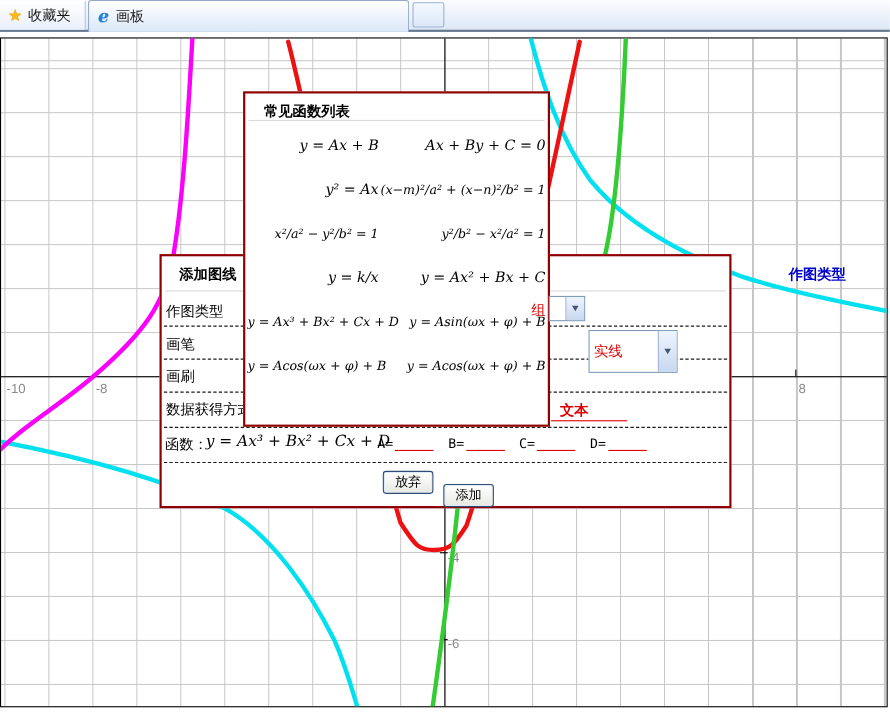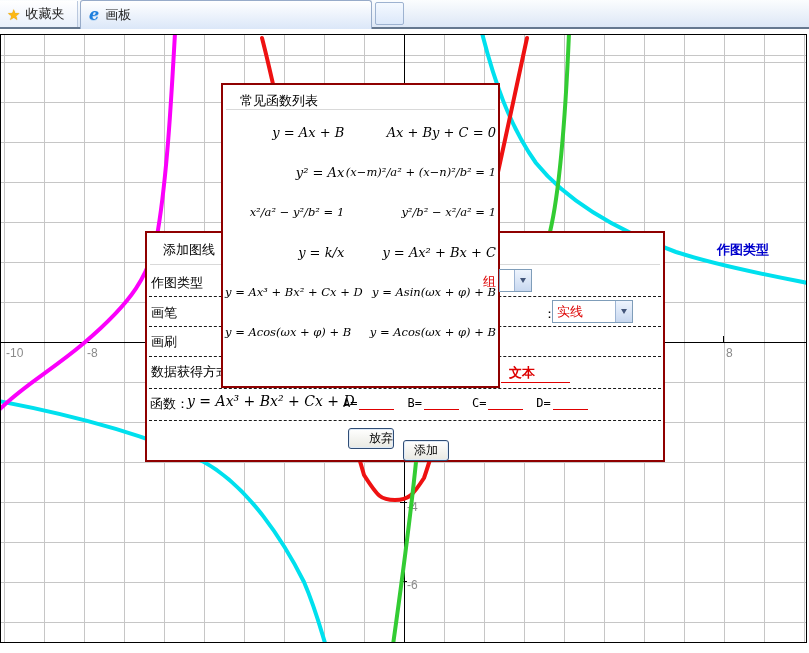--- a/index.html
+++ b/index.html
@@ -38,21 +38,21 @@
   .yaxis { position:absolute; left:403px; top:0; width:1px; height:607px; background:#000; }
   .tick  { position:absolute; background:#000; }
   .alabel { position:absolute; color:#8a8a8a; font-size:12px; }
   .curves { position:absolute; left:0; top:0; }
   .curves path { fill:none; stroke-width:4; stroke-linecap:round; }
   .curve-label { position:absolute; left:716px; top:206px; color:#0000cc;
                  font-weight:bold; font-size:13px; }
 
   
   .dialog { position:absolute; background:#fff; border:2px solid #8f0000; }
-  .dlg-title { position:absolute; font-size:13px; font-weight:normal; color:#000; }
+  .dlg-title { position:absolute; font-size:13px; font-weight:bold; color:#000; }
   .sep { position:absolute; height:1px; background:#d9d9d9; }
   .dash { position:absolute; height:0; border-top:1px dashed #1a1a1a; }
   .rowlabel { position:absolute; font-size:13px; color:#000; white-space:nowrap; }
   .formula { font-family:"DejaVu Serif","Liberation Serif",serif; font-style:italic;
              font-size:13px; color:#000; white-space:nowrap; }
 
   
   #addDialog { left:145px; top:231px; width:520px; height:231px; z-index:10; }
   .redtext { color:#dd0000; }
   .param-row { position:absolute; left:196px; top:163px; display:flex; align-items:flex-end; }
@@ -162,21 +162,21 @@
       <div class="param">
         <span>C=</span>
         <span class="blank"></span>
       </div>
       <div class="param">
         <span>D=</span>
         <span class="blank"></span>
       </div>
     </div>
 
-    <div class="xp-btn" style="left:201px;top:195px;text-align:right;">放弃</div>
+    <div class="xp-btn" style="left:201px;top:195px;">放弃</div>
     <div class="xp-btn" style="left:256px;top:195px;margin-top:12px;">添加</div>
   </div>
 
   <div class="dialog" id="fnDialog">
     <div class="dlg-title" style="left:17px;top:7px;">常见函数列表</div>
     <div class="sep" style="left:3px;right:3px;top:24px;"></div>
 
     <div class="flrows">
       <div class="flrow">
         <div class="cell l formula">y = Ax + B</div>
@@ -207,20 +207,20 @@
 
   <div class="float rowlabel redtext" style="left:483px;top:273px;">组</div>
 
   <div class="float combo" style="left:499px;top:269px;width:33px;height:23px;">
     <span class="val"></span>
     <span class="combo-btn">
       <span class="chev"></span>
     </span>
   </div>
 
-  <div class="float combo" style="left:552px;top:300px;width:81px;height:23px;">
+  <div class="float combo" style="left:535px;top:300px;width:81px;height:39px;">
     <span class="val redtext">实线</span>
     <span class="combo-btn">
       <span class="chev"></span>
     </span>
   </div>
 
 </div>
 
 </body></html>

